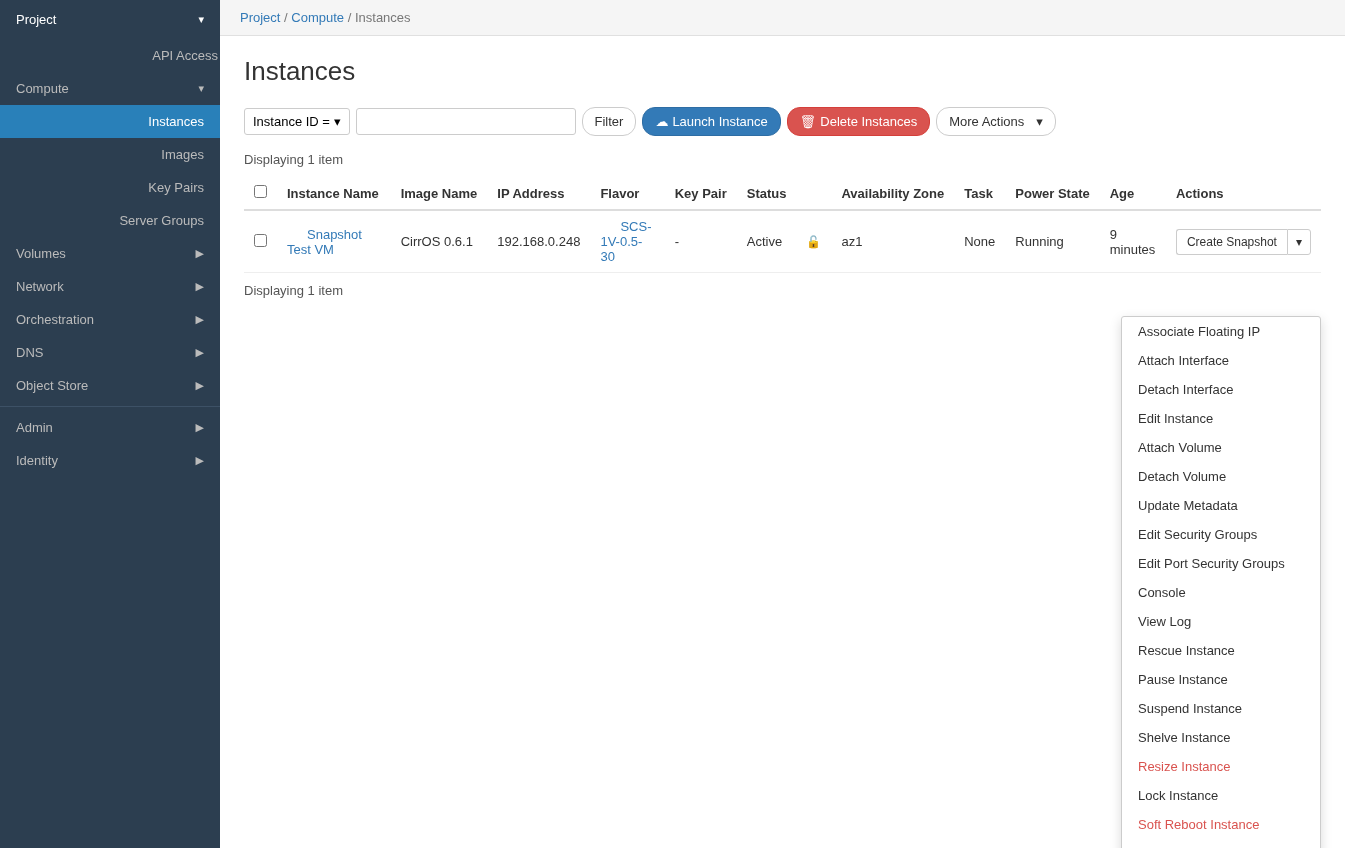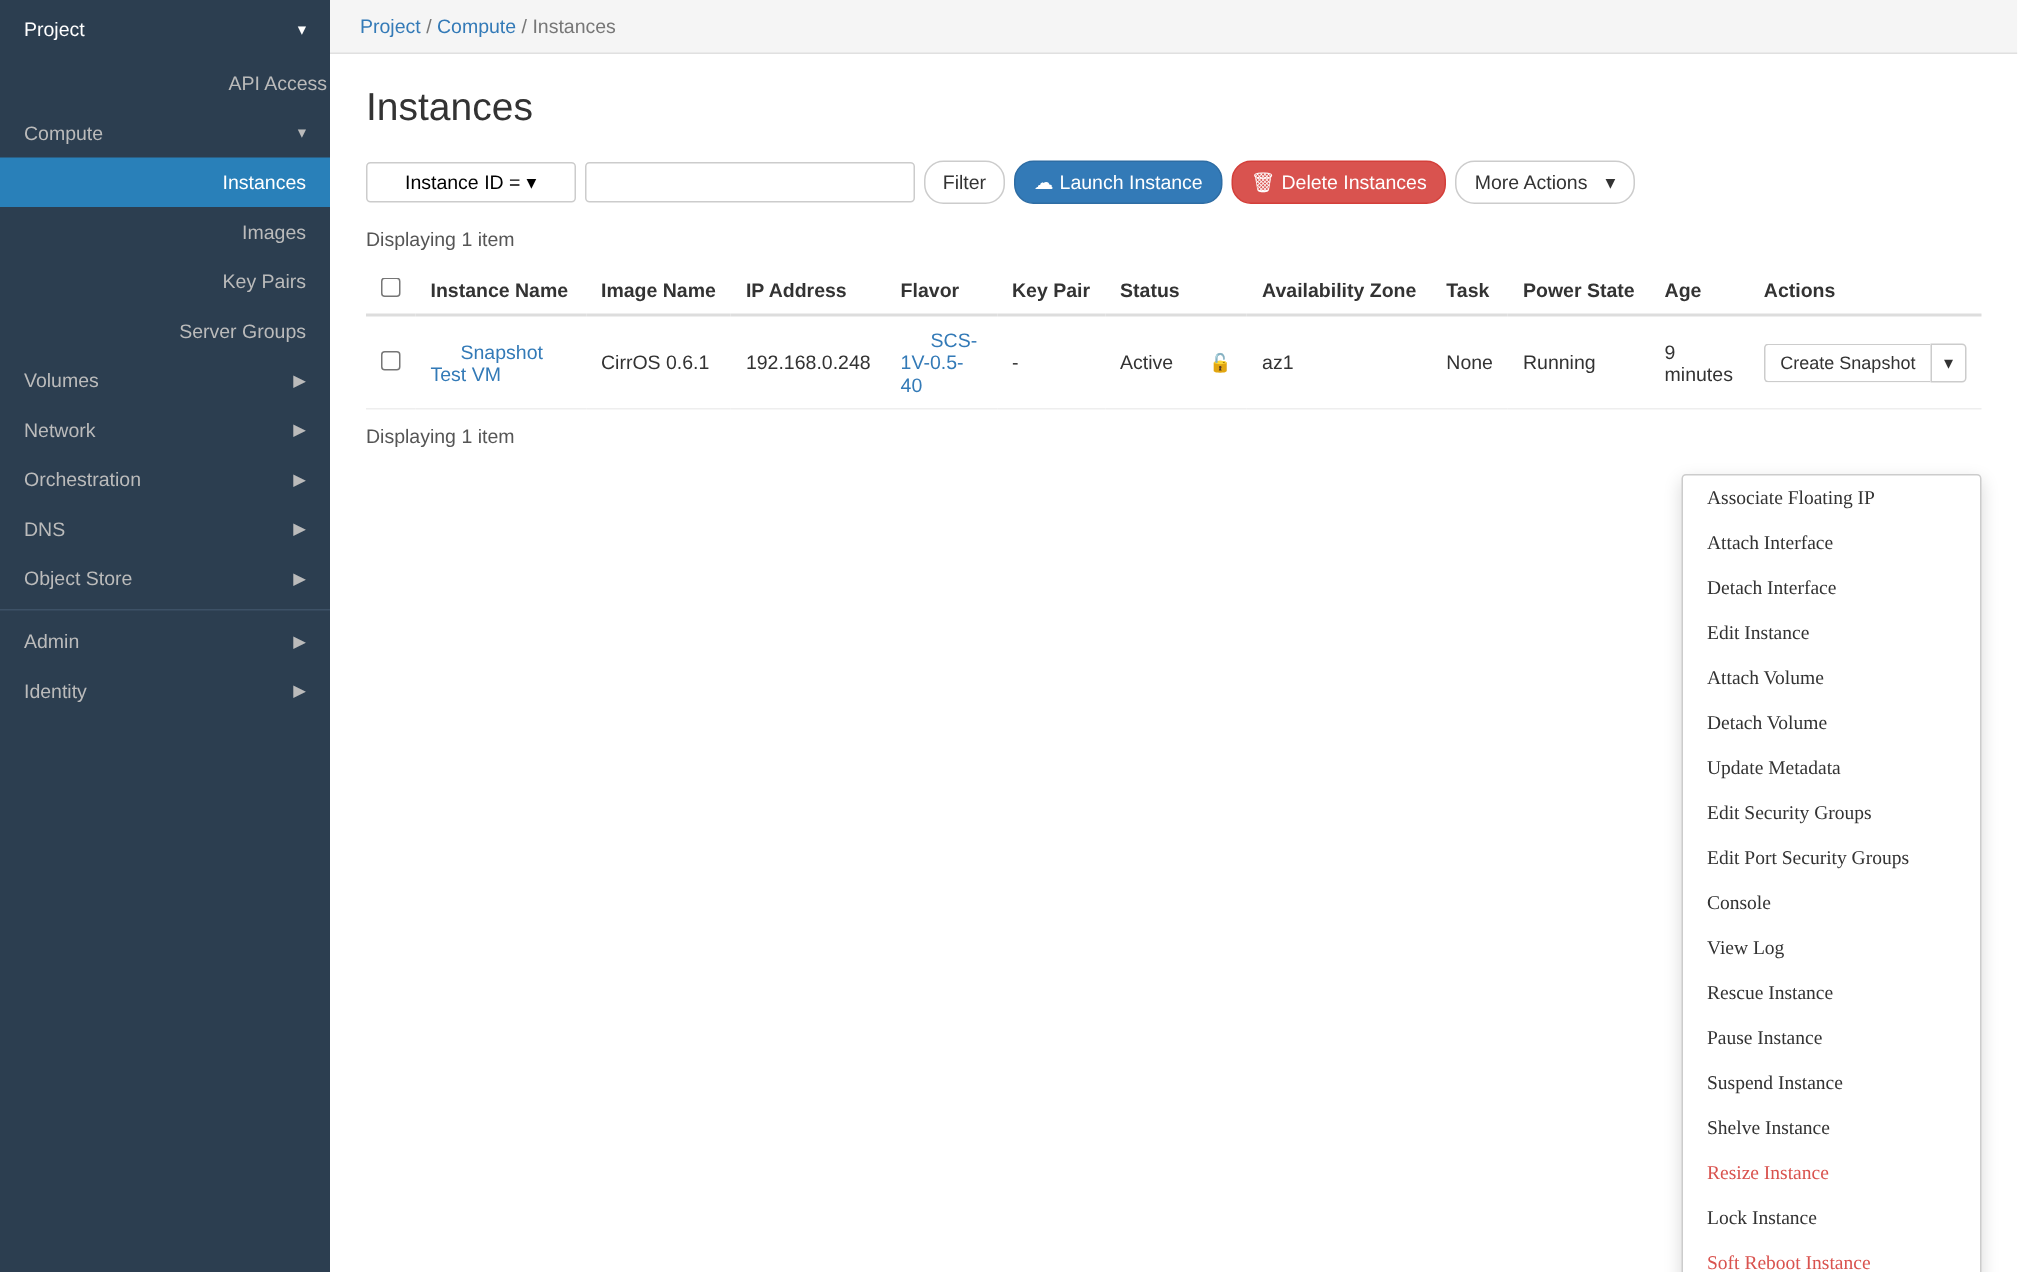--- a/index.html
+++ b/index.html
@@ -88,21 +88,21 @@
       align-items: center;
       gap: 6px;
       margin-bottom: 16px;
     }
     .filter-dropdown {
       display: flex;
       align-items: center;
       border: 1px solid #ccc;
       border-radius: 3px;
       background: #fff;
-      padding: 5px 25px;
+      padding: 5px 8px;
       font-size: 13px;
       cursor: pointer;
       gap: 4px;
     }
     .filter-input {
       border: 1px solid #ccc;
       border-radius: 3px;
       padding: 5px 8px;
       font-size: 13px;
       width: 220px;
@@ -199,21 +199,20 @@
       min-width: 200px;
       right: 24px;
       top: 280px;
     }
     .dropdown-menu .menu-item {
       padding: 7px 16px;
       cursor: pointer;
       color: #333;
       font-size: 13px;
       white-space: nowrap;
-      font-family: Liberation Serif, serif;
     }
     .dropdown-menu .menu-item.danger { color: #d9534f; }
 
     .display-count {
       color: #555;
       margin-bottom: 10px;
       font-size: 13px;
     }
 
     .cloud-icon { margin-right: 4px; }
@@ -338,21 +337,21 @@
           <th>Age</th>
           <th>Actions</th>
         </tr>
       </thead>
       <tbody id="table-body">
         <tr>
           <td><input type="checkbox" style=""></td>
           <td><a class="link">Snapshot Test VM</a></td>
           <td>CirrOS 0.6.1</td>
           <td>192.168.0.248</td>
-          <td><a class="link">SCS-1V-0.5-40</a></td>
+          <td><a class="link">SCS-1V-0.5-30</a></td>
           <td>-</td>
           <td>Active</td>
           <td><span style="color:#999;font-size:12px;">🔓</span></td>
           <td>az1</td>
           <td>None</td>
           <td>Running</td>
           <td>9 minutes</td>
           <td>
             <div class="action-btn-group">
               <button class="action-main-btn">Create Snapshot</button>

